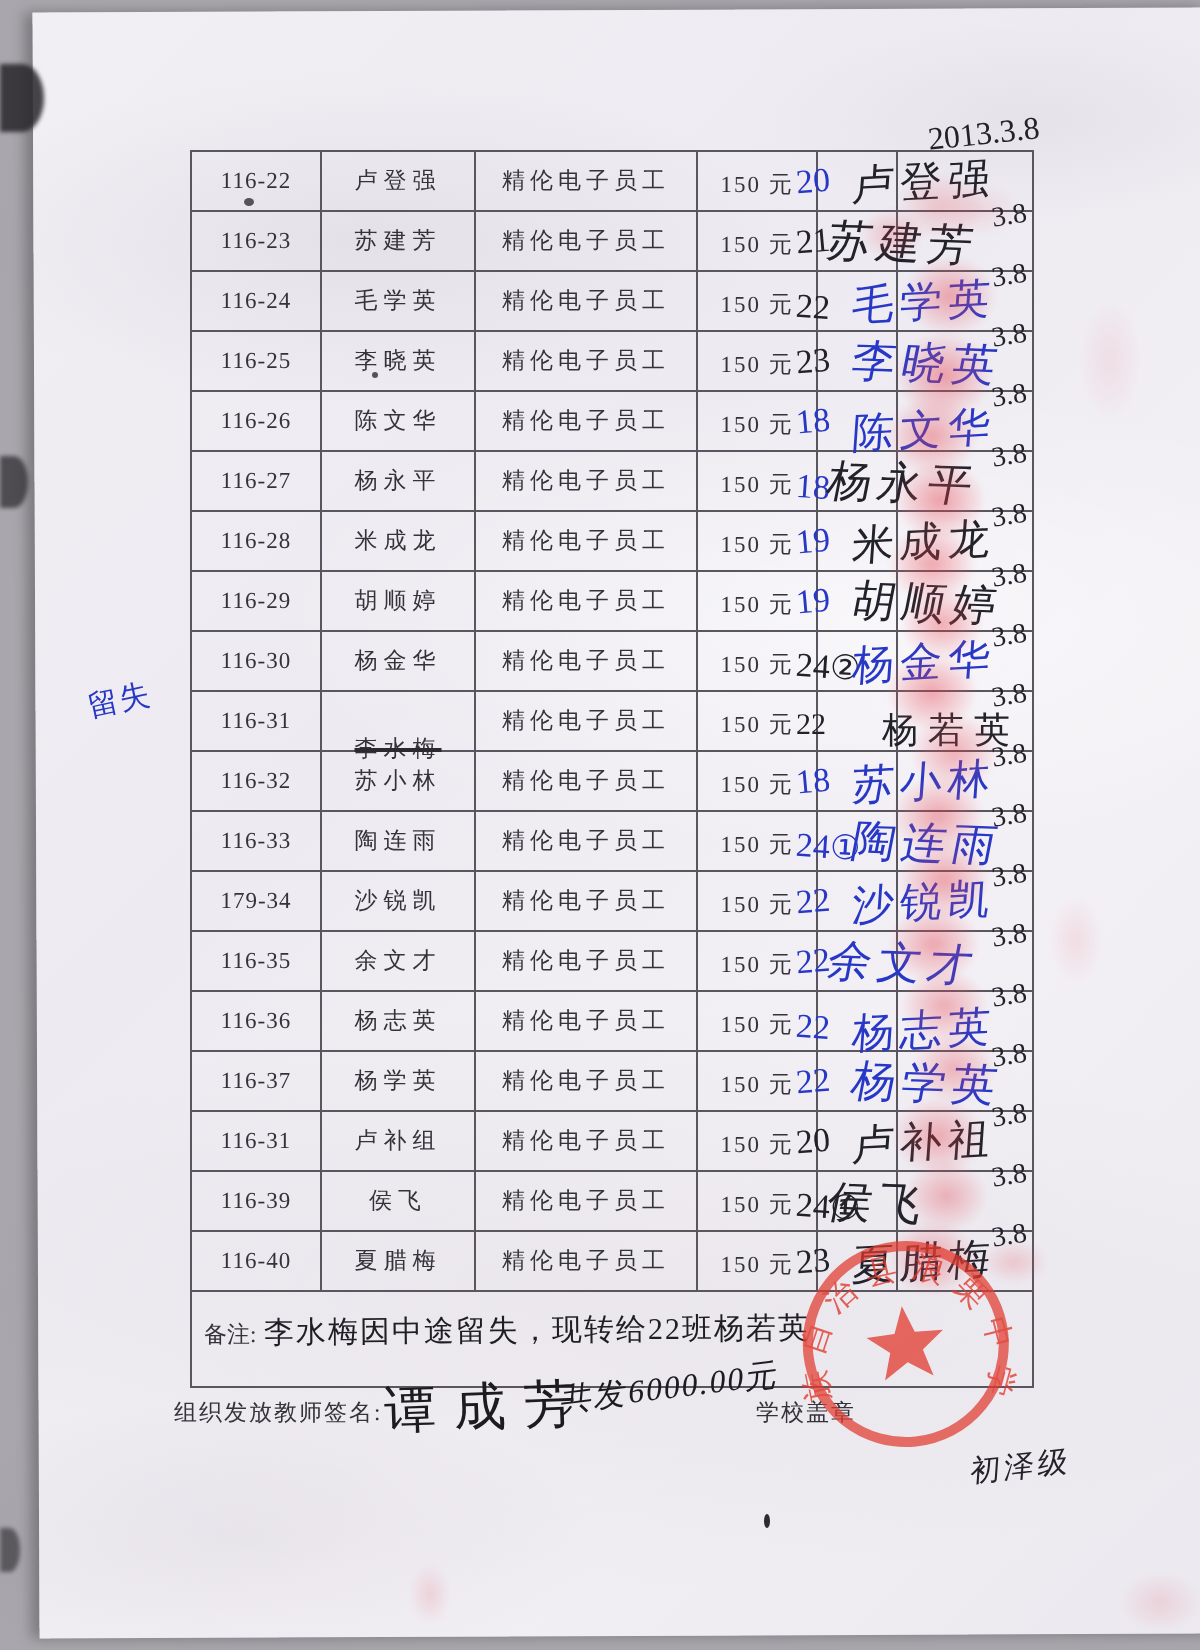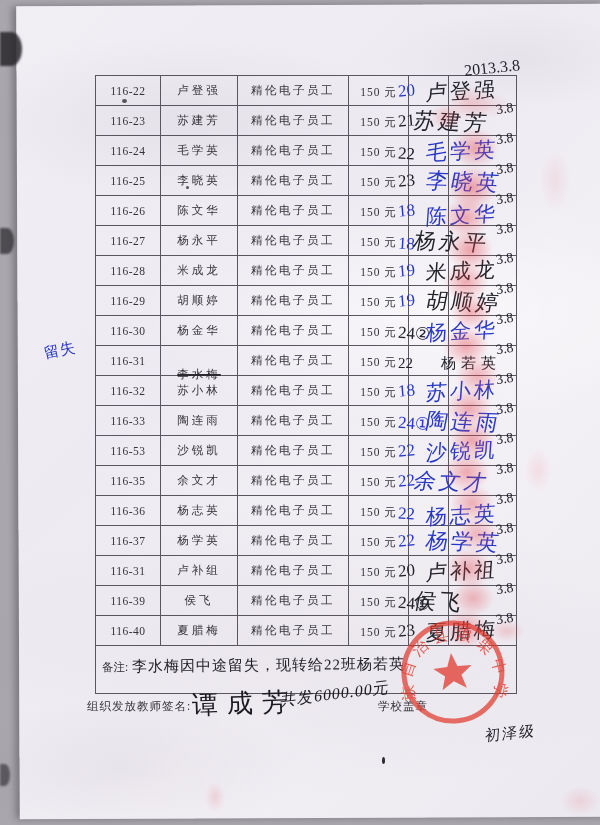--- a/index.html
+++ b/index.html
@@ -36,21 +36,21 @@
   .ink-blue{color:var(--ink-blue);}
   .ink-black{color:var(--ink-black);}
   .hw-num{left:302px;top:6px;font-size:17px;transform:rotate(-5deg);}
   .hw-sig{left:330px;top:5px;font-size:21px;letter-spacing:3px;transform:rotate(-3deg) skewX(-7deg);}
   .hw-date{right:3px;top:-4px;font-size:14px;color:var(--ink-black);transform:rotate(-9deg);}
   .t-row:nth-child(2n) .hw-sig{transform:rotate(2deg) skewX(-9deg);font-size:22px;}
   .t-row:nth-child(3n) .hw-num{top:9px;transform:rotate(4deg);}
   .t-row:nth-child(4n+2) .hw-sig{left:318px;}
   .t-row:nth-child(5n) .hw-sig{top:9px;}
   .t-row:nth-child(1) .hw-date{top:-16px;right:-4px;font-size:16px;transform:rotate(-6deg);}
-  .t-row:nth-child(10) .hw-sig{font-size:15px;letter-spacing:5px;transform:none;top:10px;left:345px;}
+  .t-row:nth-child(10) .hw-sig{font-size:18px;letter-spacing:5px;transform:none;top:10px;left:345px;}
   .t-row:nth-child(10) .hw-num{font-size:15px;top:10px;transform:none;}
   
   #remark-row{position:relative;height:47px;box-sizing:border-box;display:flex;align-items:center;}
   #remark-label{position:absolute;left:6px;top:14px;font-size:11.5px;color:var(--print-ink);}
   #remark-text{position:absolute;left:36px;top:10px;font-size:15px;letter-spacing:1px;color:#1f1e24;
                transform:rotate(-0.5deg);white-space:nowrap;}
   
   .footer-print{position:absolute;font-size:11.5px;color:var(--print-ink);letter-spacing:1px;z-index:3;}
   #signer-name{position:absolute;left:192px;top:686px;font-size:26px;letter-spacing:9px;color:#1c1b22;
                transform:rotate(-2deg);z-index:6;white-space:nowrap;}
@@ -305,21 +305,21 @@
             <span>150 元</span>
           </div>
       <div class="cell c-sig"></div>
       <div class="cell c-date"></div>
       <span class="hw hw-num ink-blue">24①</span>
       <span class="hw hw-sig ink-blue">陶连雨</span>
       <span class="hw hw-date">3.8</span>
     </div>
         <div class="t-row">
       <div class="cell c-id">
-            <span>116-53</span>
+            <span>179-34</span>
           </div>
       <div class="cell c-name">
             <span class="pname">沙锐凯</span>
           </div>
       <div class="cell c-unit">
             <span>精伦电子员工</span>
           </div>
       <div class="cell c-amt">
             <span>150 元</span>
           </div>

